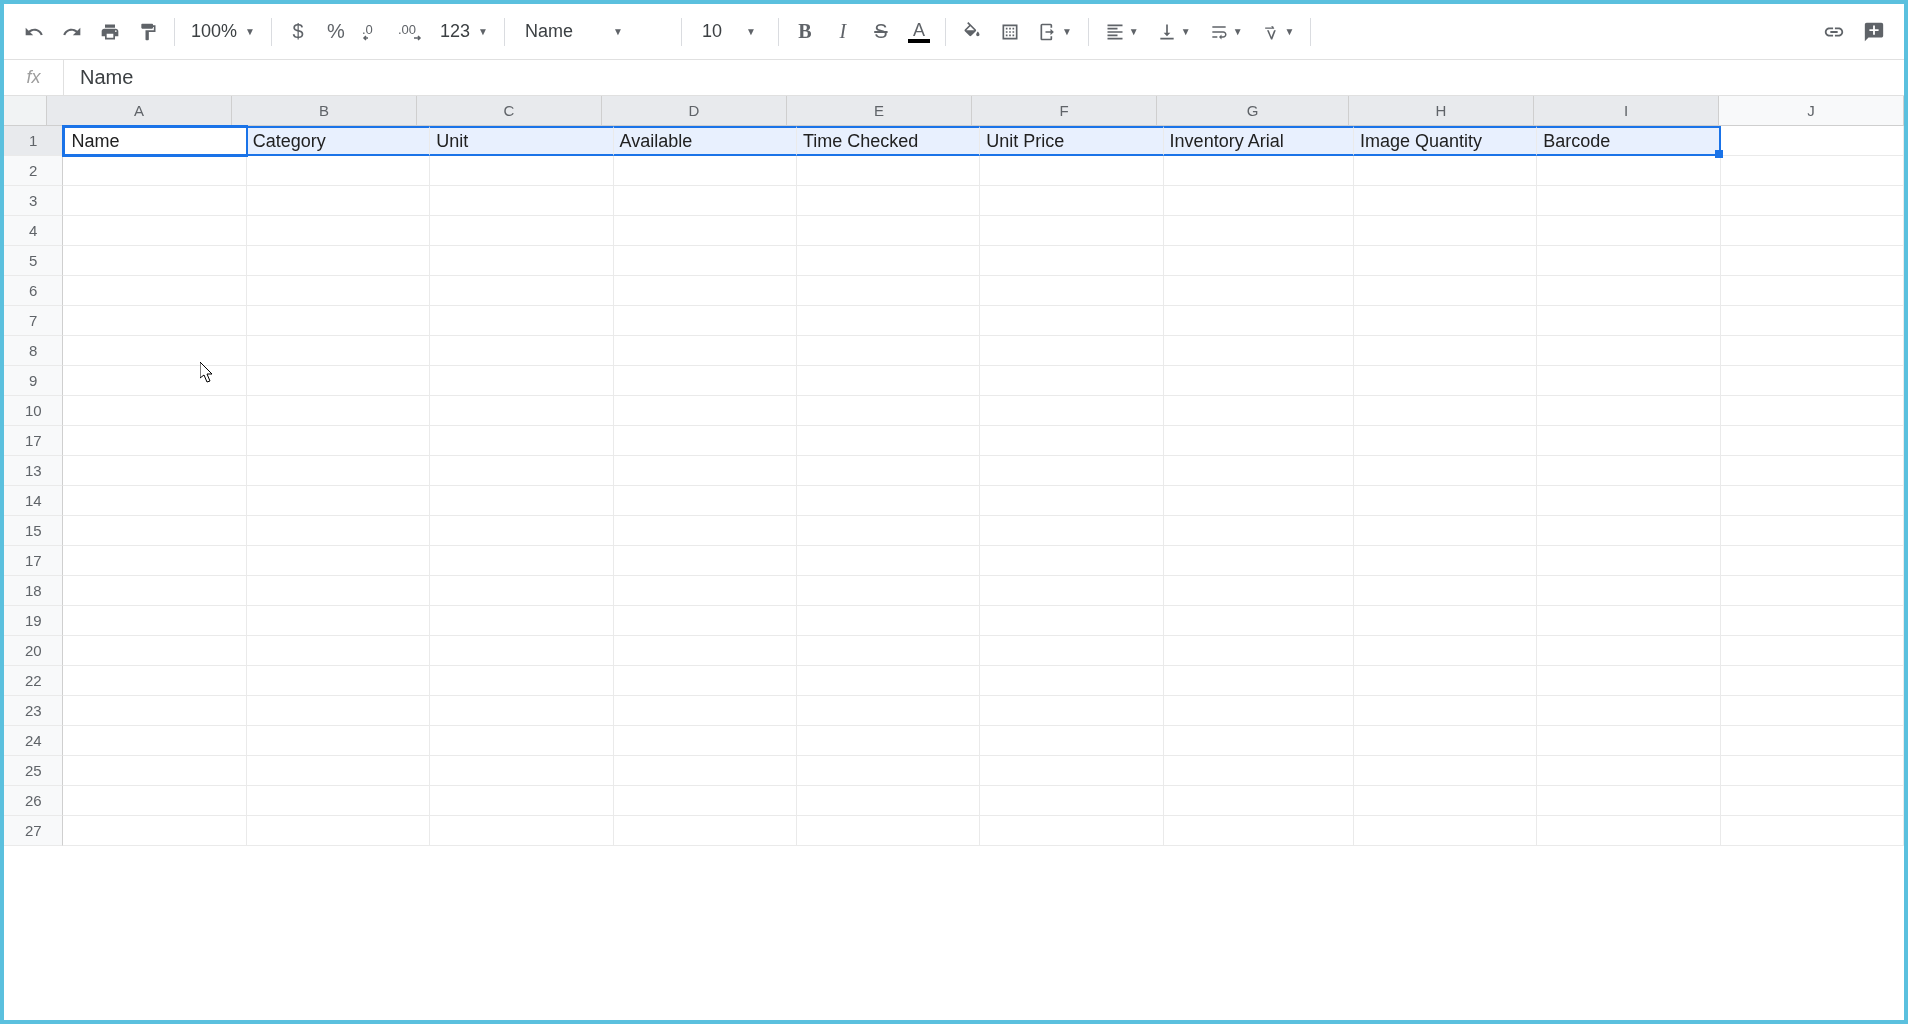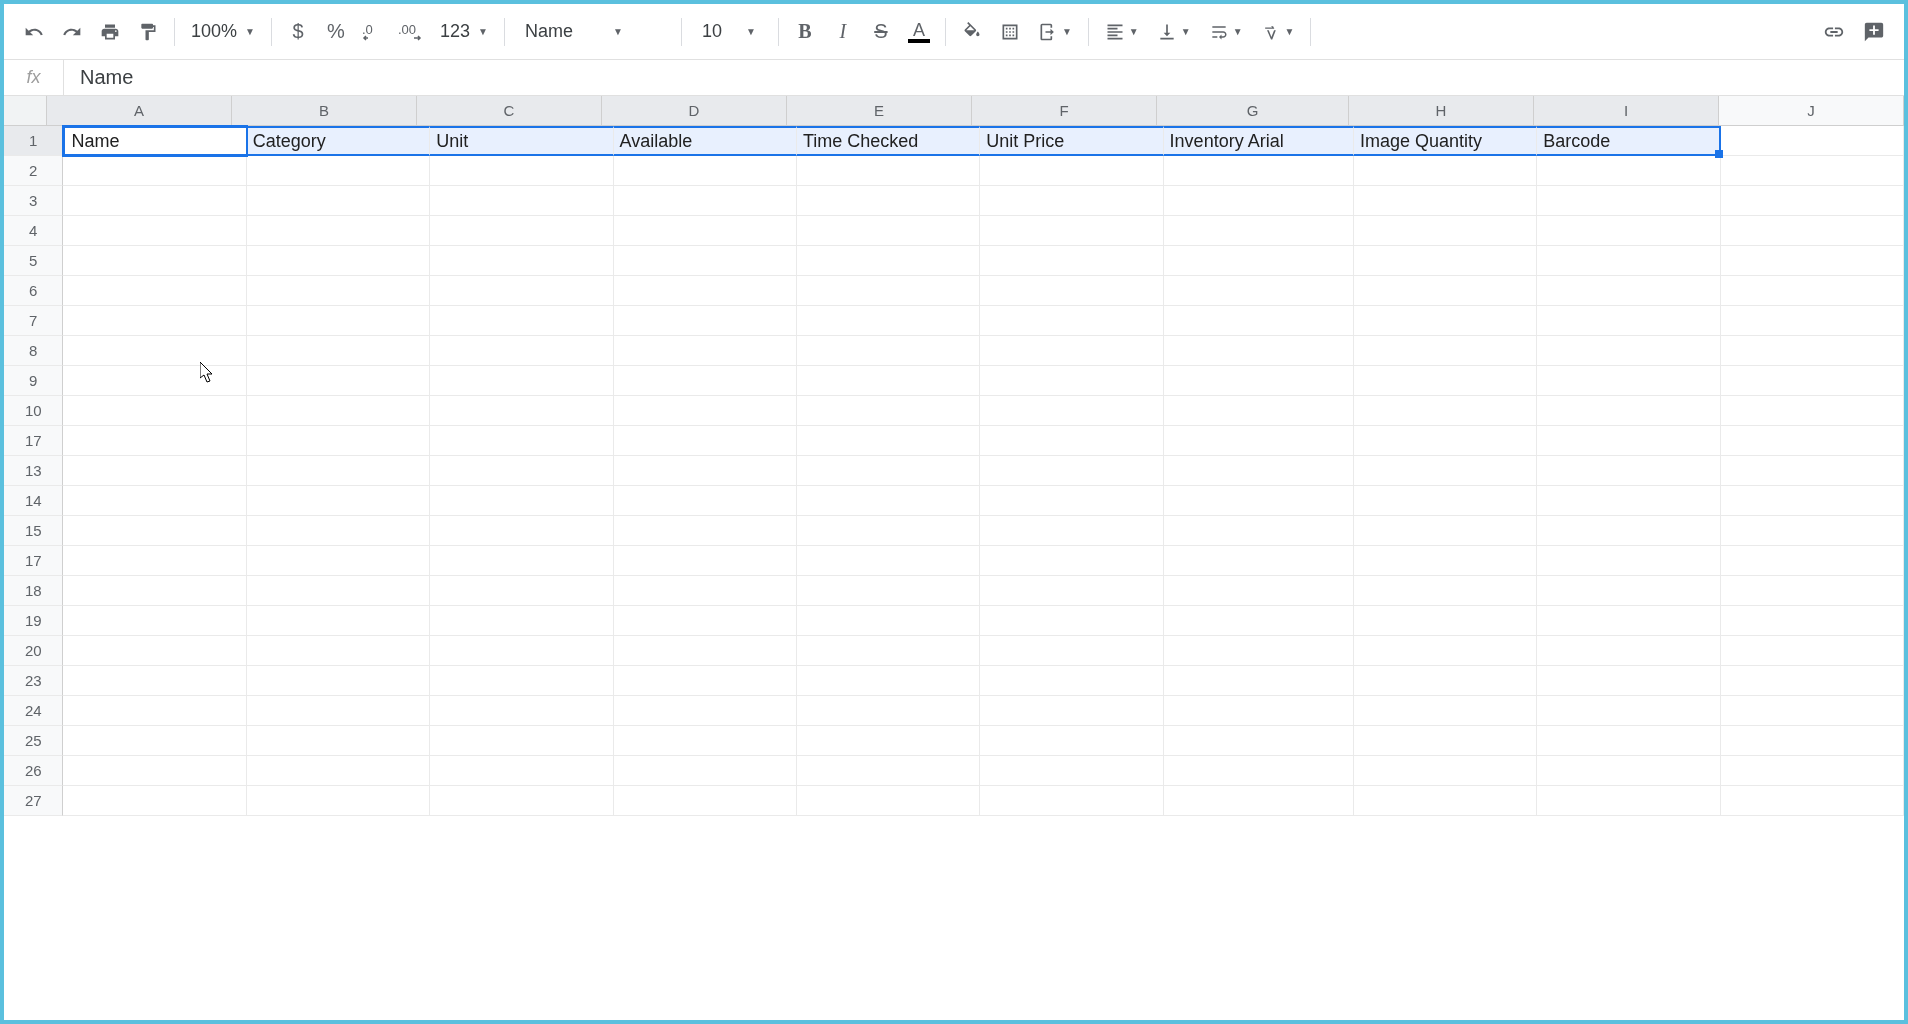--- a/index.html
+++ b/index.html
@@ -589,20 +589,33 @@
         <div class="cell" style="width: 185px;"></div>
         <div class="cell" style="width: 185px;"></div>
         <div class="cell" style="width: 185px;"></div>
         <div class="cell" style="width: 185px;"></div>
         <div class="cell" style="width: 192px;"></div>
         <div class="cell" style="width: 185px;"></div>
         <div class="cell" style="width: 185px;"></div>
         <div class="cell" style="width: 185px;"></div>
       </div>
       <div class="row">
+        <div class="row-header">22</div>
+        <div class="cell" style="width: 185px;"></div>
+        <div class="cell" style="width: 185px;"></div>
+        <div class="cell" style="width: 185px;"></div>
+        <div class="cell" style="width: 185px;"></div>
+        <div class="cell" style="width: 185px;"></div>
+        <div class="cell" style="width: 185px;"></div>
+        <div class="cell" style="width: 192px;"></div>
+        <div class="cell" style="width: 185px;"></div>
+        <div class="cell" style="width: 185px;"></div>
+        <div class="cell" style="width: 185px;"></div>
+      </div>
+      <div class="row">
         <div class="row-header">23</div>
         <div class="cell" style="width: 185px;"></div>
         <div class="cell" style="width: 185px;"></div>
         <div class="cell" style="width: 185px;"></div>
         <div class="cell" style="width: 185px;"></div>
         <div class="cell" style="width: 185px;"></div>
         <div class="cell" style="width: 185px;"></div>
         <div class="cell" style="width: 192px;"></div>
         <div class="cell" style="width: 185px;"></div>
         <div class="cell" style="width: 185px;"></div>

